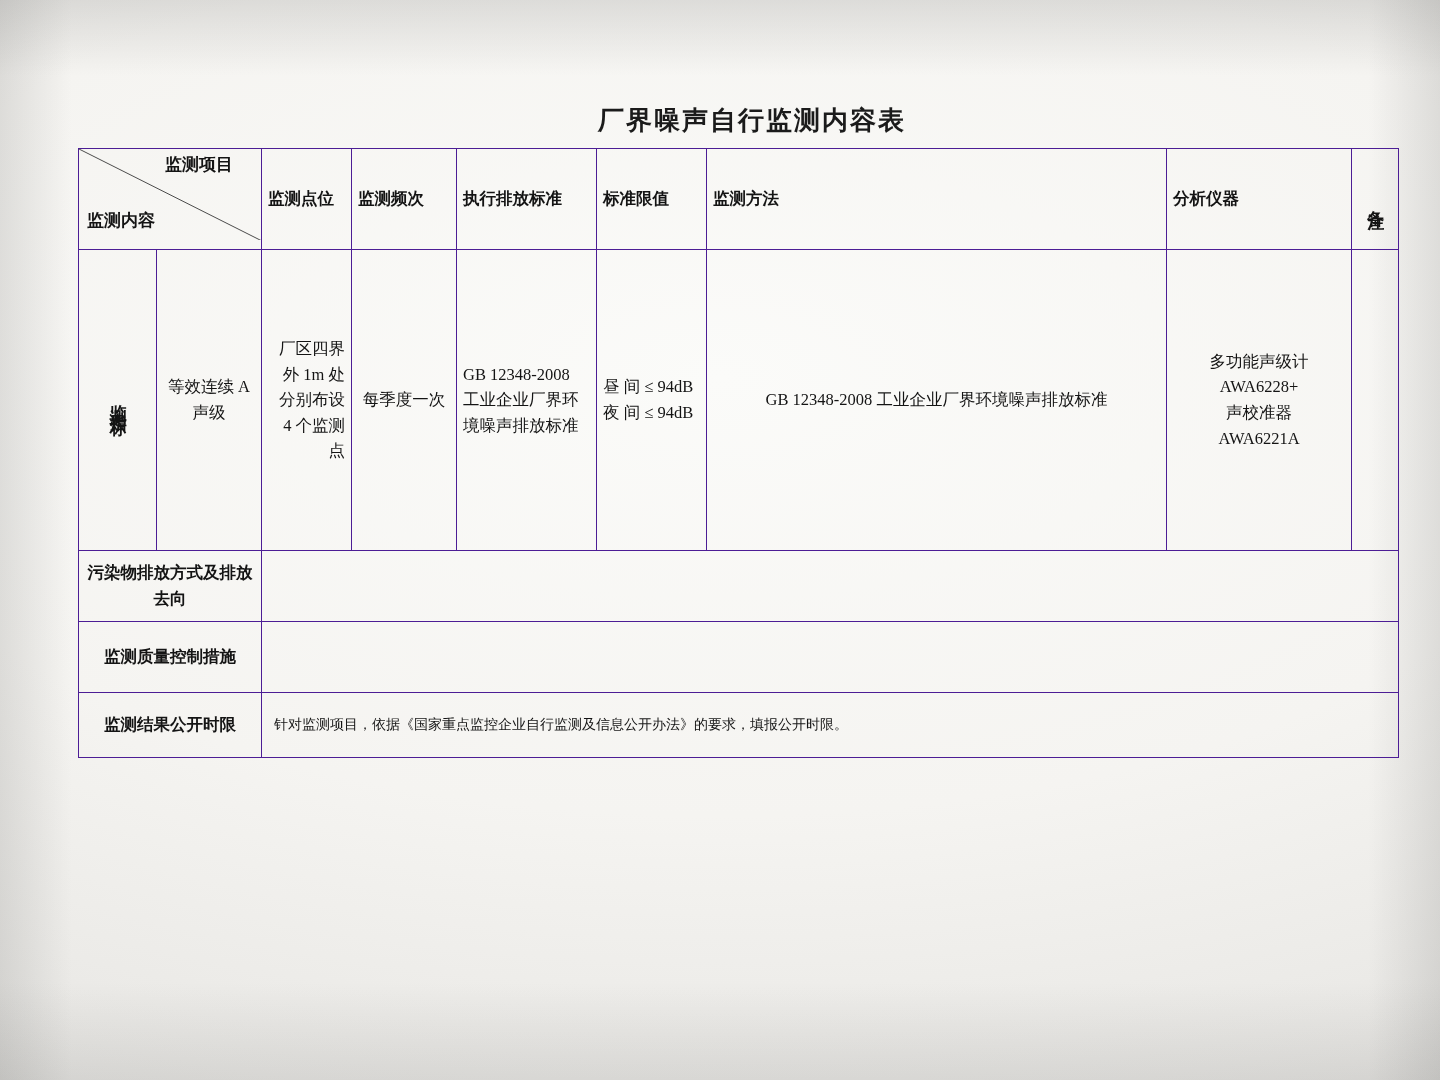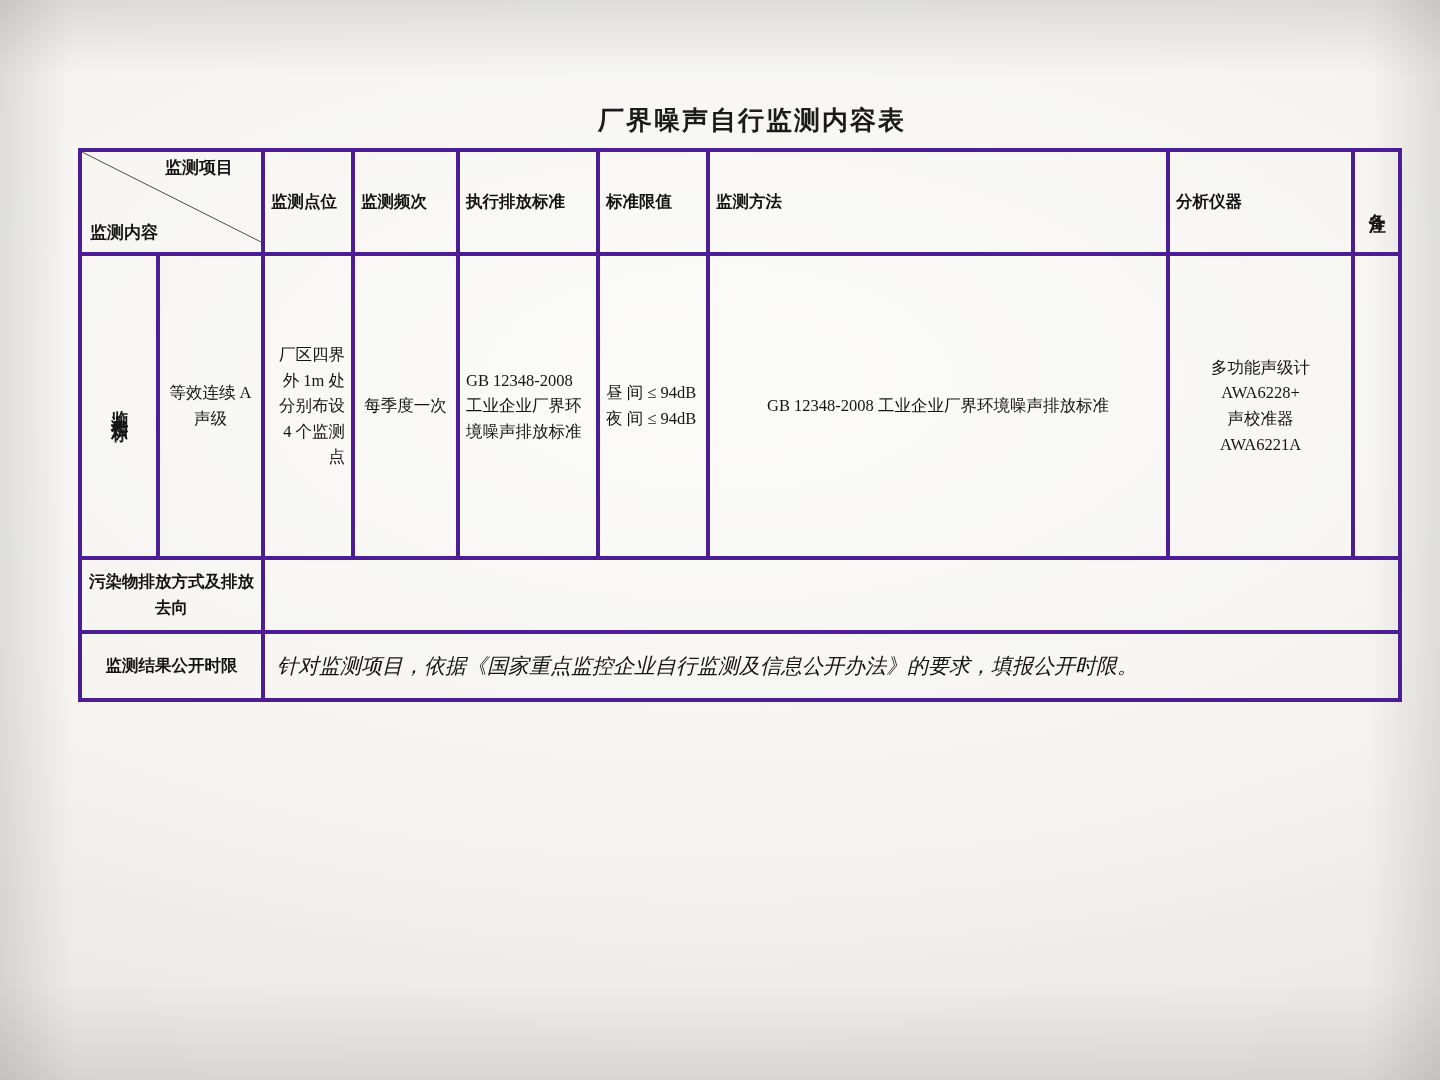--- a/index.html
+++ b/index.html
@@ -52,21 +52,21 @@
     position: absolute;
     top: 148px;
     left: 78px;
     width: 1320px;
     border-collapse: collapse;
     table-layout: fixed;
     color: #141414;
     background: transparent;
   }
   table.doc td {
-    border: 4px solid #4c1d95;
+    border: 1px solid #4c1d95;
     padding: 4px 6px;
     vertical-align: middle;
     font-size: 16.5px;
     line-height: 1.55;
   }
 
   .hdr {
     text-align: left;
     font-weight: bold;
     font-size: 17px;
@@ -88,21 +88,21 @@
     top: 5px;
     width: 96px;
     text-align: center;
     font-weight: bold;
     font-size: 17px;
     line-height: 1.25;
   }
   .corner .botleft {
     position: absolute;
     left: 8px;
-    bottom: 6px;
+    bottom: 15px;
     font-weight: bold;
     font-size: 17px;
   }
 
   .vert {
     writing-mode: vertical-rl;
     text-orientation: upright;
     letter-spacing: 5px;
     font-weight: bold;
     font-size: 17px;
@@ -217,19 +217,23 @@
       <div>AWA6221A</div>
     </td>
     <td class="c"></td>
   </tr>
 
   <tr class="blank-row">
     <td class="row-label" colspan="2">污染物排放方式及排放去向</td>
     <td colspan="7"></td>
   </tr>
 
+  <tr class="blank-row">
+    <td class="row-label" colspan="2">监测质量控制措施</td>
+    <td colspan="7"></td>
+  </tr>
 
   <tr class="result-row">
     <td class="row-label" colspan="2">监测结果公开时限</td>
-    <td colspan="7" class="l" style="font-size:21px;padding-left:12px;font-style:italic;">针对监测项目，依据《国家重点监控企业自行监测及信息公开办法》的要求，填报公开时限。</td>
+    <td colspan="7" class="l" style="font-size:14px;padding-left:12px;">针对监测项目，依据《国家重点监控企业自行监测及信息公开办法》的要求，填报公开时限。</td>
   </tr>
 </tbody>
   </table>
 
 </body></html>

